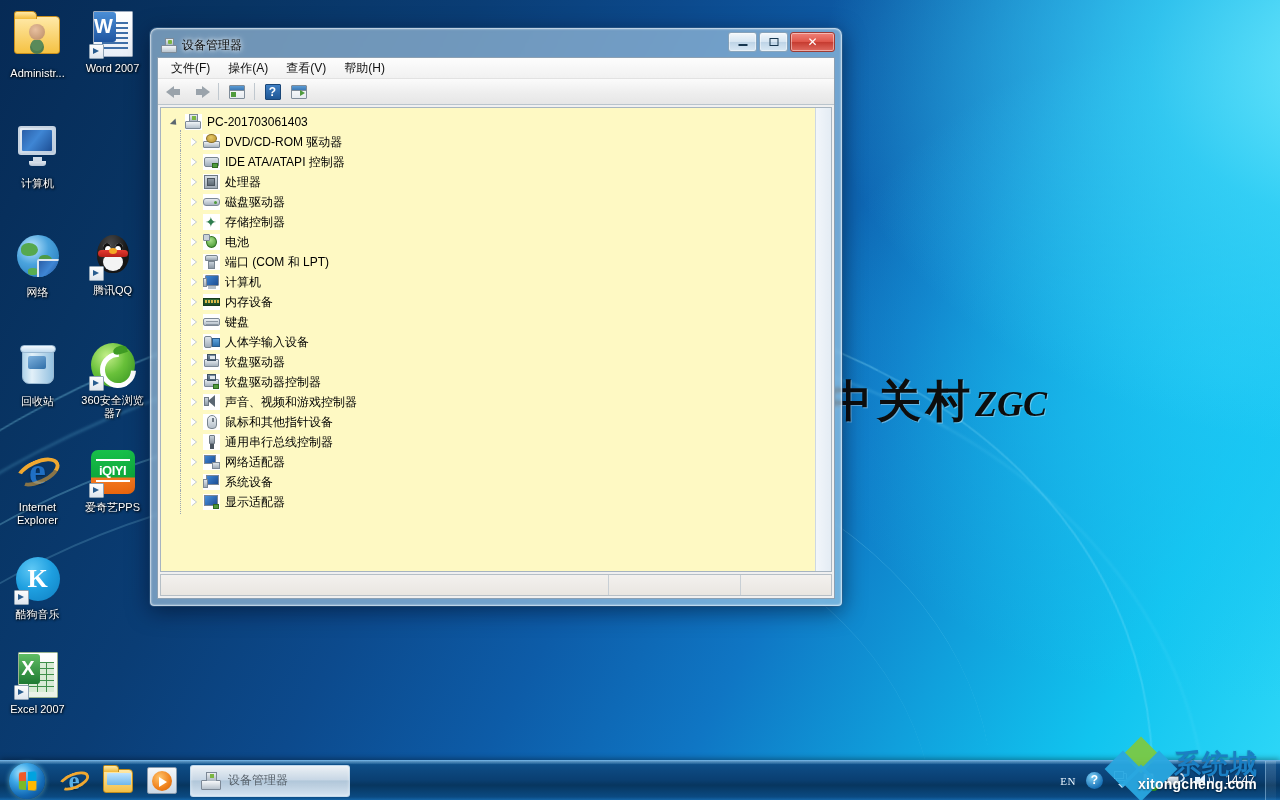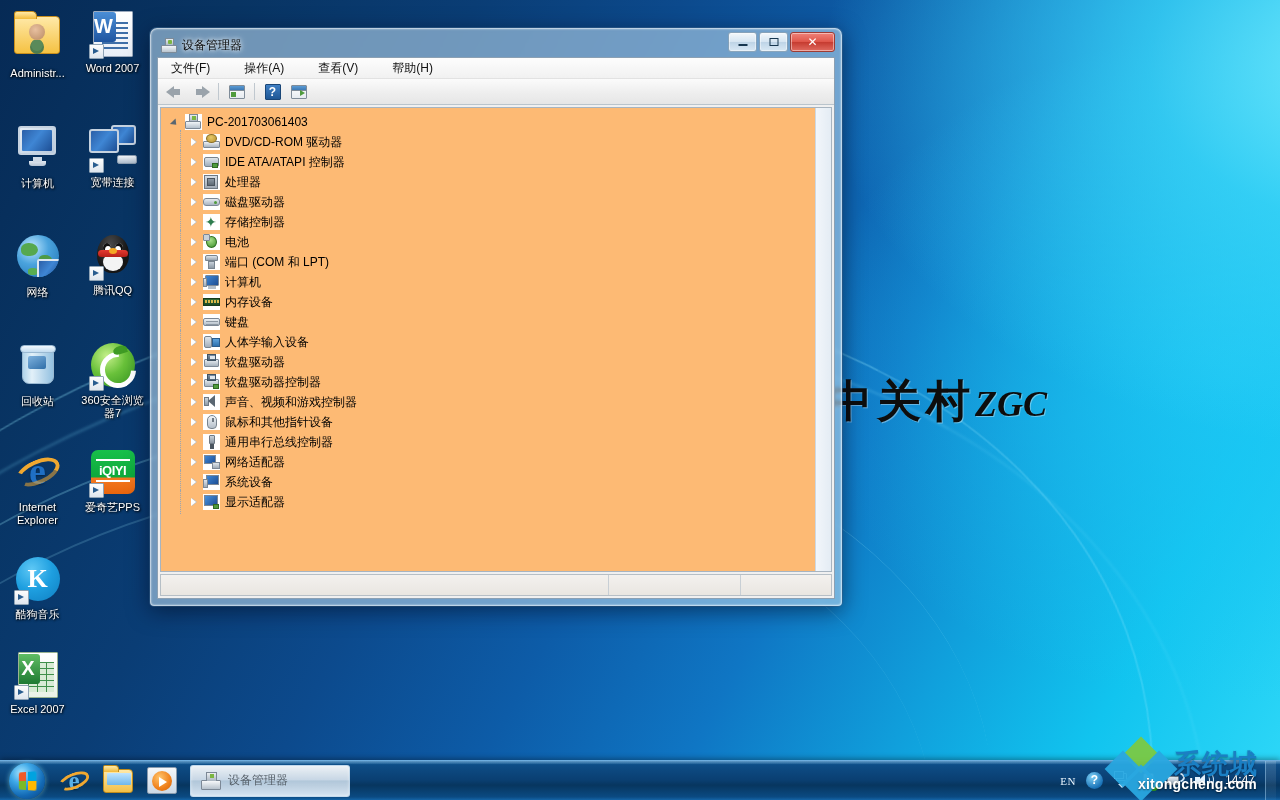--- a/index.html
+++ b/index.html
@@ -455,21 +455,20 @@
     display: flex; flex-direction: column;
   }
 
   #dm-menubar {
     height: 21px;
     display: flex; align-items: center;
     padding-left: 4px;
     background: linear-gradient(#fdfdfd, #f1f1f1);
     border-bottom: 1px solid #e2e2e2;
     flex: none;
-    gap: 16px;
   }
   .menu-item {
     font-size: 12px; color: #111;
     padding: 2px 9px;
     cursor: default; white-space: nowrap;
   }
 
   #dm-toolbar {
     height: 26px;
     display: flex; align-items: center;
@@ -528,21 +527,21 @@
   .tb-help {
     width: 16px; height: 16px;
     background: linear-gradient(#3f7fc4, #1f5795);
     border: 1px solid #1a4677; border-radius: 1px;
     color: #fff; font-size: 12px; font-weight: bold;
     line-height: 14px; text-align: center;
   }
 
   #dm-tree {
     flex: 1;
-    background: #fdba74;
+    background: #fef9c3;
     border: 1px solid #a7b4c0;
     margin: 2px 2px 0;
     overflow: hidden;
     position: relative;
   }
   #dm-tree-inner { padding: 4px 0 0 6px; }
 
   .tree-node {
     display: flex; align-items: center;
     height: 20px;
@@ -1157,31 +1156,20 @@
 
   <div class="icon-row" style="margin-top:32px">
     <div class="desk-icon">
       <div class="glyph">
         <div class="ic-monitor">
             <div class="scr"></div>
             <div class="base"></div>
           </div>
       </div>
       <div class="lbl">计算机</div>
-    </div>
-    <div class="desk-icon">
-      <div class="glyph">
-        <div class="ic-broadband">
-            <div class="m2"></div>
-            <div class="m1"></div>
-            <div class="box"></div>
-          </div>
-        <div class="shortcut-arrow"></div>
-      </div>
-      <div class="lbl">宽带连接</div>
     </div>
   </div>
 
   <div class="icon-row" style="margin-top:32px">
     <div class="desk-icon">
       <div class="glyph">
         <div class="ic-globe">
             <div class="mini"></div>
           </div>
       </div>

